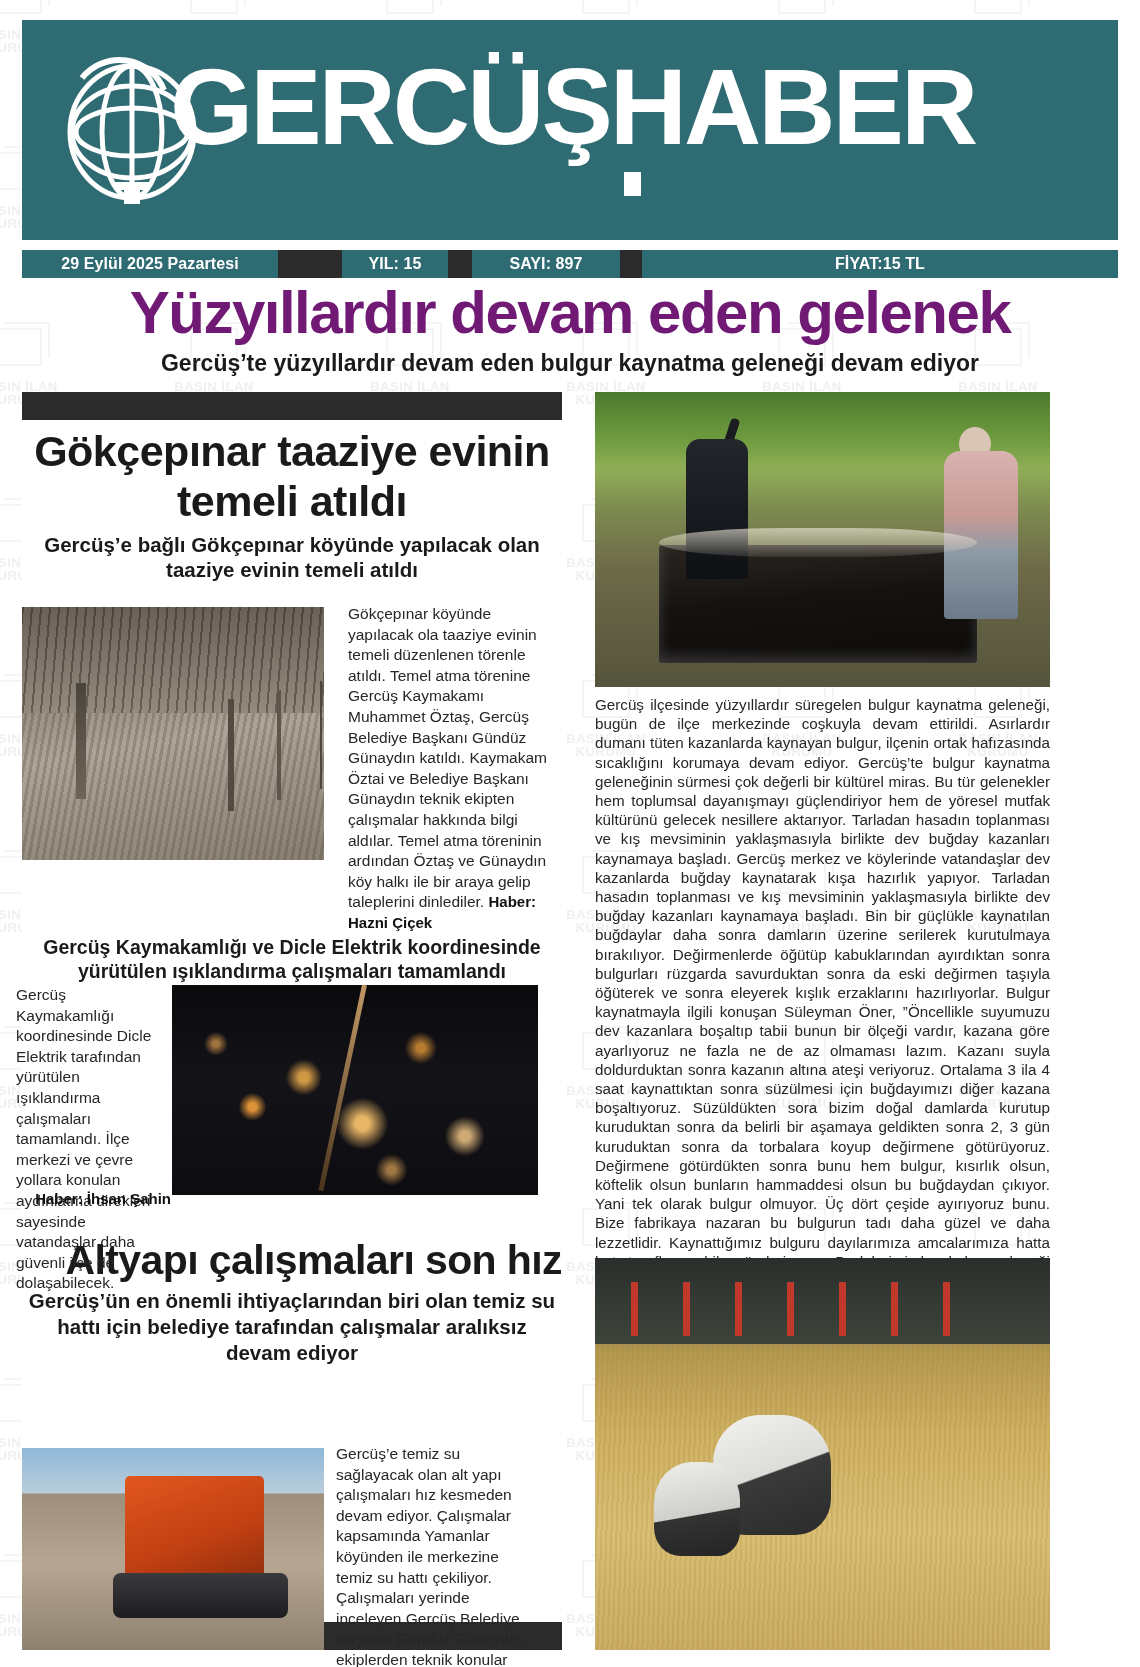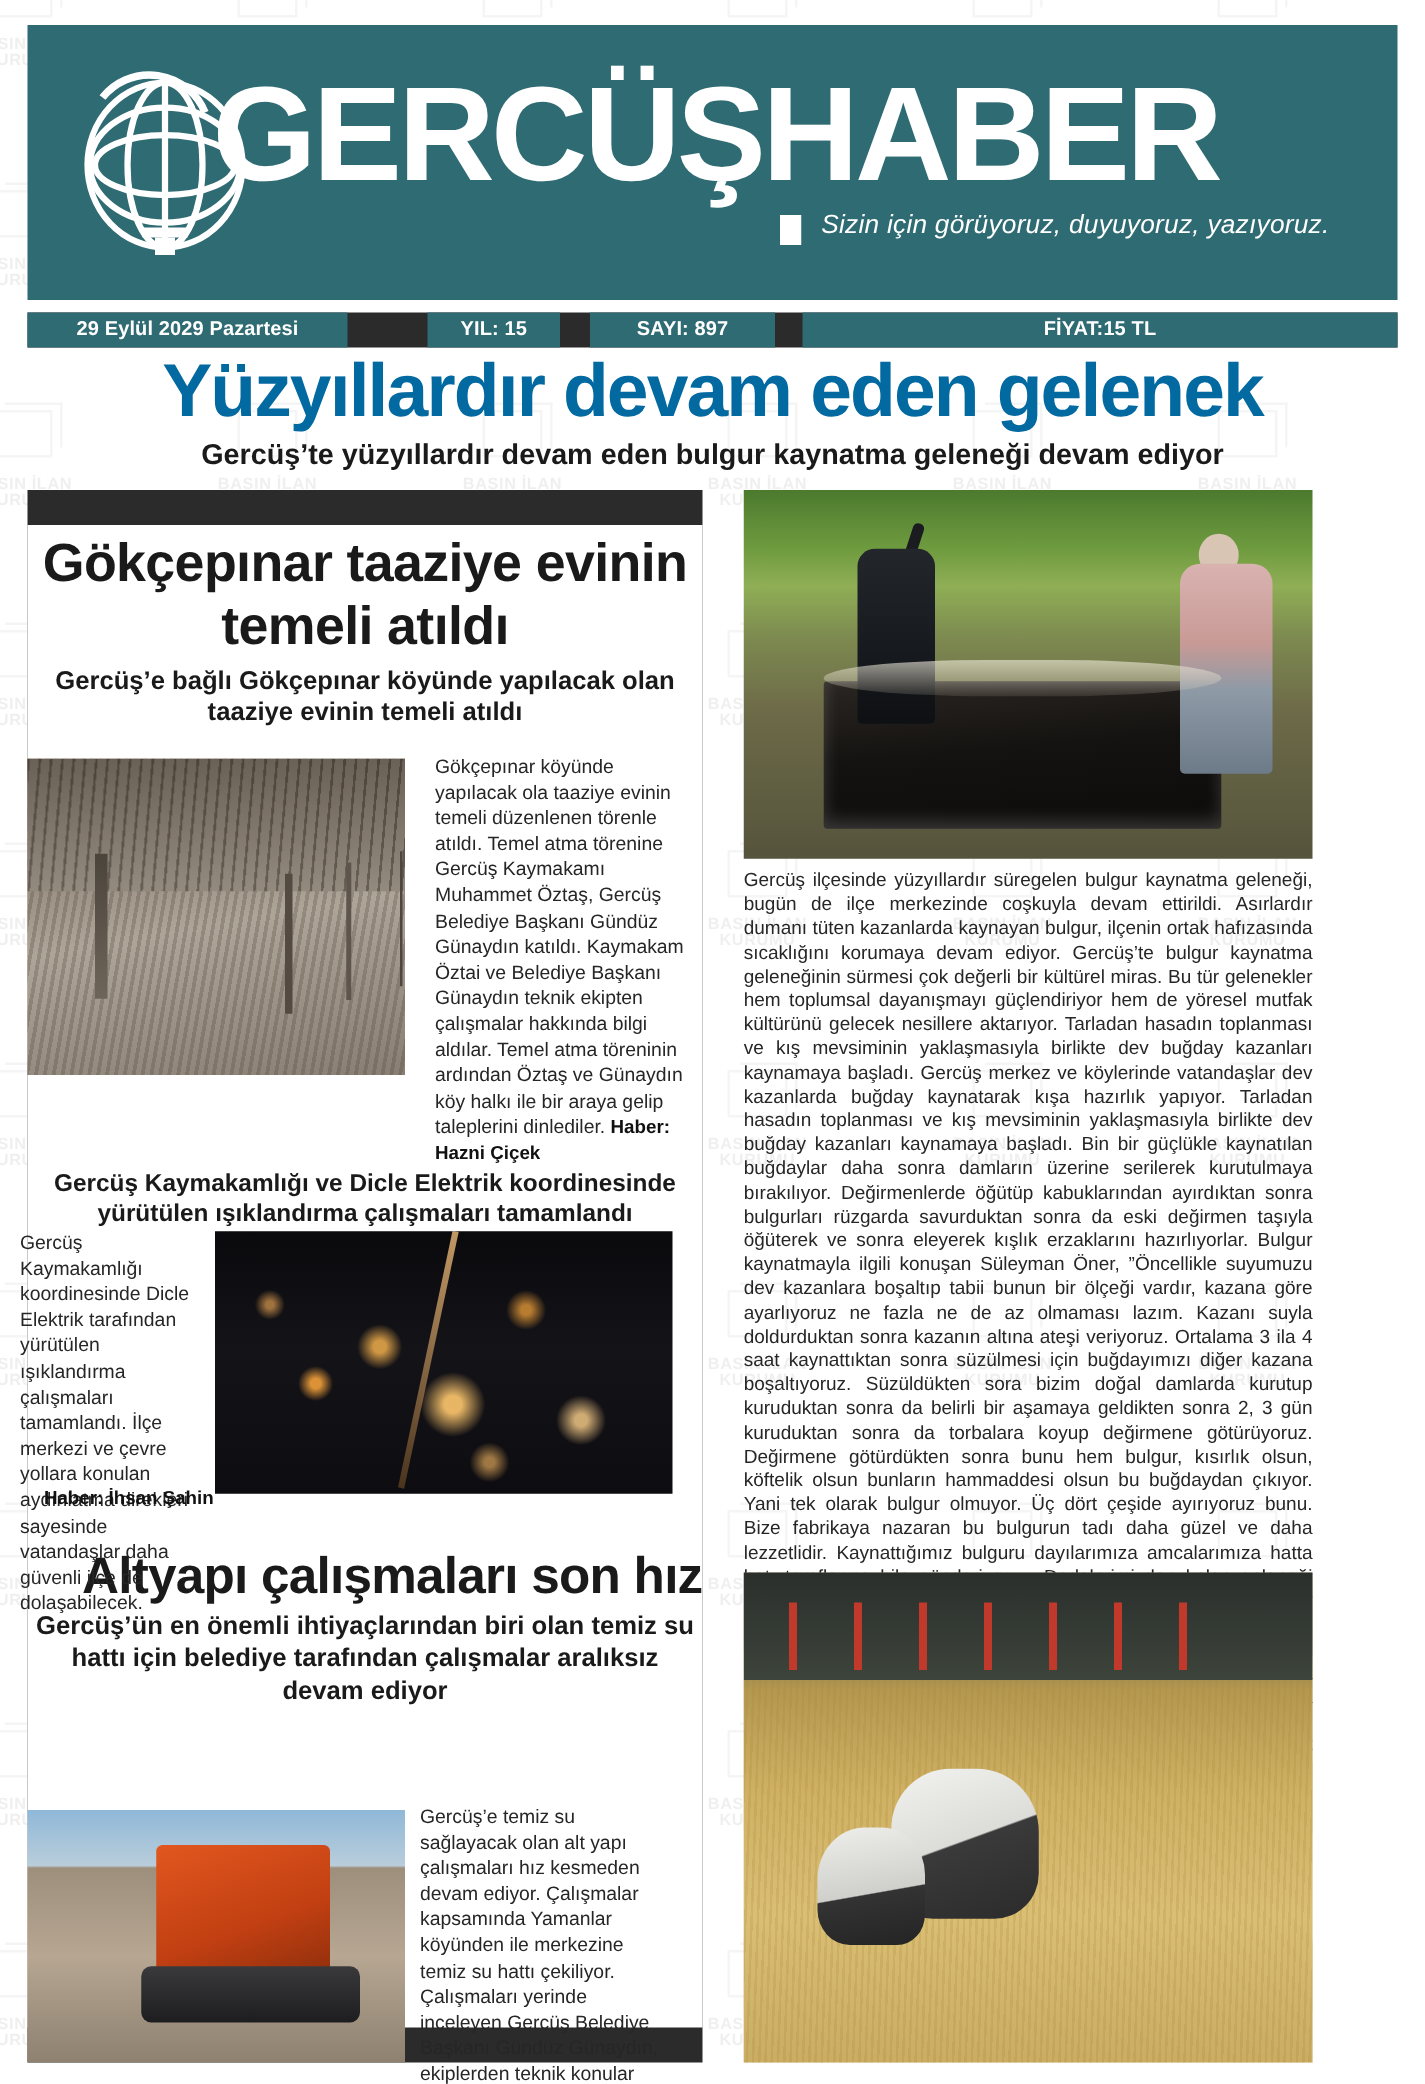--- a/index.html
+++ b/index.html
@@ -73,21 +73,21 @@
   .gap2{width:30px;}
   .chip-year{width:106px;}
   .gap3{width:24px;}
   .chip-issue{width:148px;}
   .gap4{width:22px;}
   .chip-price{width:inherit; flex:1;}
 
   
   .top-head{
     position:absolute; left:0; top:282px; width:1140px; text-align:center;
-    font-size:60px; line-height:62px; font-weight:bold; color:#0369a1;
+    font-size:60px; line-height:62px; font-weight:bold; color:#701a75;
     letter-spacing:-1.5px;
   }
   .top-sub{
     position:absolute; left:0; top:350px; width:1140px; text-align:center;
     font-size:23px; line-height:26px; font-weight:bold; color:#1a1a1a;
   }
 
   
   .col-left{
     position:absolute; left:22px; top:392px; width:540px; height:1258px;
@@ -436,25 +436,24 @@
         <line x1="80" y1="12" x2="80" y2="144"></line>
       </g>
       <g fill="none" stroke="#ffffff" stroke-width="6">
         <path d="M30 24 A 48 48 0 0 1 112 36"></path>
       </g>
       <rect x="62" y="128" width="36" height="8" fill="#ffffff"></rect>
       <rect x="72" y="136" width="16" height="14" fill="#ffffff"></rect>
     </svg>
     <div class="logo-text">GERCÜŞHABER</div>
     <div class="logo-sq"></div>
-    <div class="slogan">Sizin için görüyoruz, duyuyoruz, yazıyoruz.</div>
   </div>
 
   <div class="strip">
-    <div class="chip chip-date">29 Eylül 2029 Pazartesi</div>
+    <div class="chip chip-date">29 Eylül 2025 Pazartesi</div>
     <div class="gap1"></div>
     <div class="gap2"></div>
     <div class="chip chip-year">YIL: 15</div>
     <div class="gap3"></div>
     <div class="chip chip-issue">SAYI: 897</div>
     <div class="gap4"></div>
     <div class="chip chip-price">FİYAT:15 TL</div>
   </div>
 
   <div class="top-head">Yüzyıllardır devam eden gelenek</div>

